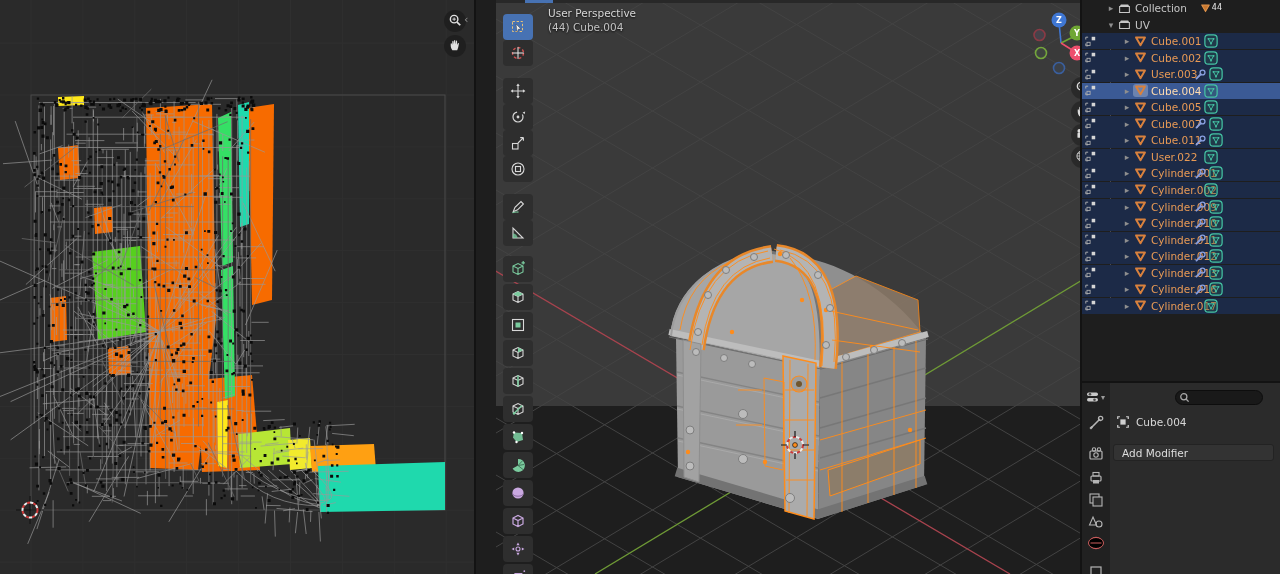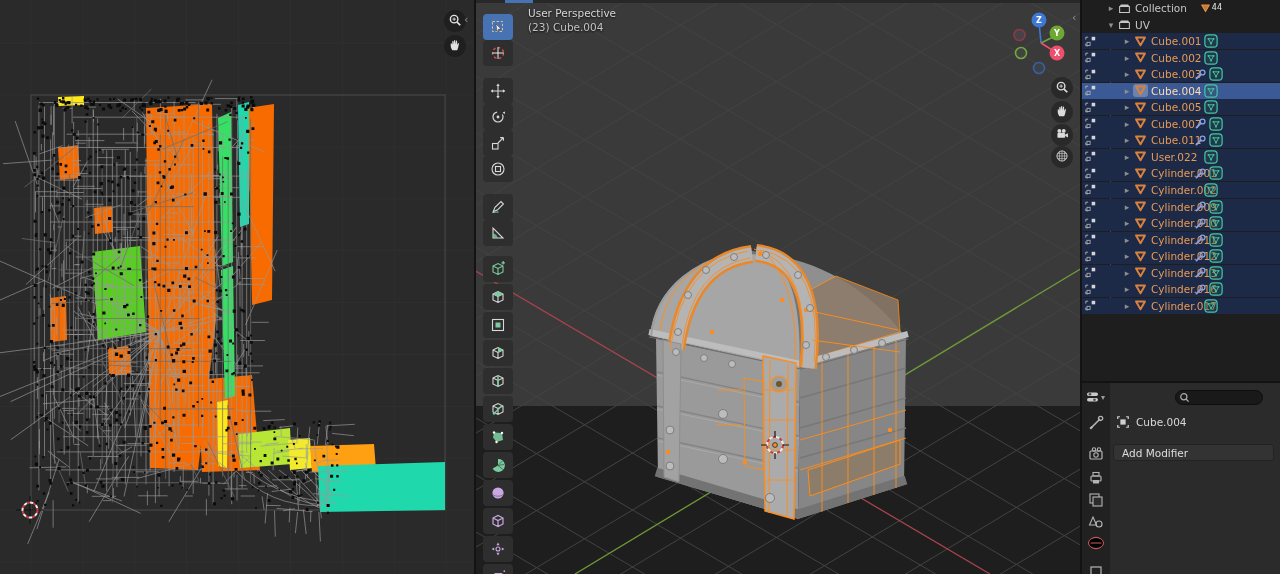--- a/index.html
+++ b/index.html
@@ -10,21 +10,21 @@
 
   
   #uv-region{left:0;top:0;width:474px;height:574px;background:#2a2a2a}
   .round-btn{position:absolute;width:22px;height:22px;border-radius:50%;background:rgba(30,30,30,.92);display:flex;align-items:center;justify-content:center}
   .collapse-arrow{position:absolute;color:#909090;font-size:11px;line-height:11px}
 
   
   .vdiv{top:0;width:2px;height:574px;background:#131313}
 
   
-  #vp-region{left:476px;top:0;width:604px;height:406px;background:#3a3a3a}
+  #vp-region{left:496px;top:0;width:604px;height:406px;background:#3a3a3a}
   #vp-topstrip{left:0;top:0;width:604px;height:3px;background:#282828}
   #vp-topstrip-blue{left:29px;top:0;width:28px;height:3px;background:#4772b3}
   #vp-overlay-text{left:52px;top:6px;line-height:14px;color:#d6d6d6;text-shadow:0 1px 2px rgba(0,0,0,.85)}
   #vp-overlay-text .l2{color:#c3c3c3}
   #toolbar{left:5px;top:6px;width:34px}
   .tool-btn{position:absolute;left:2px;width:30px;height:26px;border-radius:4px;background:#2e2e2e;display:flex;align-items:center;justify-content:center}
   .tool-btn.active{background:#4772b3}
   .tool-btn svg{display:block}
 
   
@@ -206,21 +206,21 @@
           <circle cx="775" cy="445" r="2.4" fill="#ff8c1a" stroke="#222222" stroke-width=".8"></circle>
         </g>
       </g>
     </svg>
 
     <div id="vp-topstrip" class="abs"></div>
     <div id="vp-topstrip-blue" class="abs"></div>
 
     <div id="vp-overlay-text" class="abs">
       <div>User Perspective</div>
-      <div class="l2">(23) Cube.004</div>
+      <div class="l2">(44) Cube.004</div>
     </div>
 
     <div id="toolbar" class="abs">
         <div class="tool-btn active" title="Select Box" style="top: 8px;">
           <span>
             <svg width="16" height="16" viewBox="0 0 16 16">
               <rect x="2.5" y="2.5" width="10" height="10" stroke="#e8c27a" stroke-dasharray="2.4,1.7" fill="none"></rect>
               <path d="M6,5 L11,10 L8.6,10 L7.2,13 Z" fill="#f0f0f0" stroke="#333" stroke-width=".4"></path>
             </svg>
           </span>
@@ -533,21 +533,21 @@
               <rect x="2.5" y="8" width="4" height="4" fill="none" stroke="#b0b0b0" stroke-width="1.1"></rect>
             </svg>
           </span>
           <span style="width:26px"></span>
           <span class="ol-tri">▸</span>
           <span class="icon-chip" style="margin:0 3px 0 1px">
             <svg width="13" height="13" viewBox="0 0 16 16">
               <polygon points="2.5,3 13.5,3 8,12.5" fill="none" stroke="#d9813d" stroke-width="2.4" stroke-linejoin="round"></polygon>
             </svg>
           </span>
-          <span class="ol-label obj">Cube.003</span>
+          <span class="ol-label obj">User.003</span>
           <span style="position:absolute;left:112px;display:inline-flex;align-items:center">
             <span style="display:inline-flex;margin-right:2px">
               <svg width="13" height="13" viewBox="0 0 16 16">
                 <circle cx="10.5" cy="5.5" r="3" fill="none" stroke="#8aa0e0" stroke-width="1.6"></circle>
                 <path d="M8.3,7.7 L3,13" stroke="#8aa0e0" stroke-width="2.2" stroke-linecap="round"></path>
               </svg>
             </span>
             <span style="display:inline-flex">
               <svg width="14" height="14" viewBox="0 0 16 16">
                 <rect x="1" y="1" width="14" height="14" rx="4" fill="rgba(40,90,80,.35)" stroke="#45c5a5" stroke-width="1.4"></rect>

